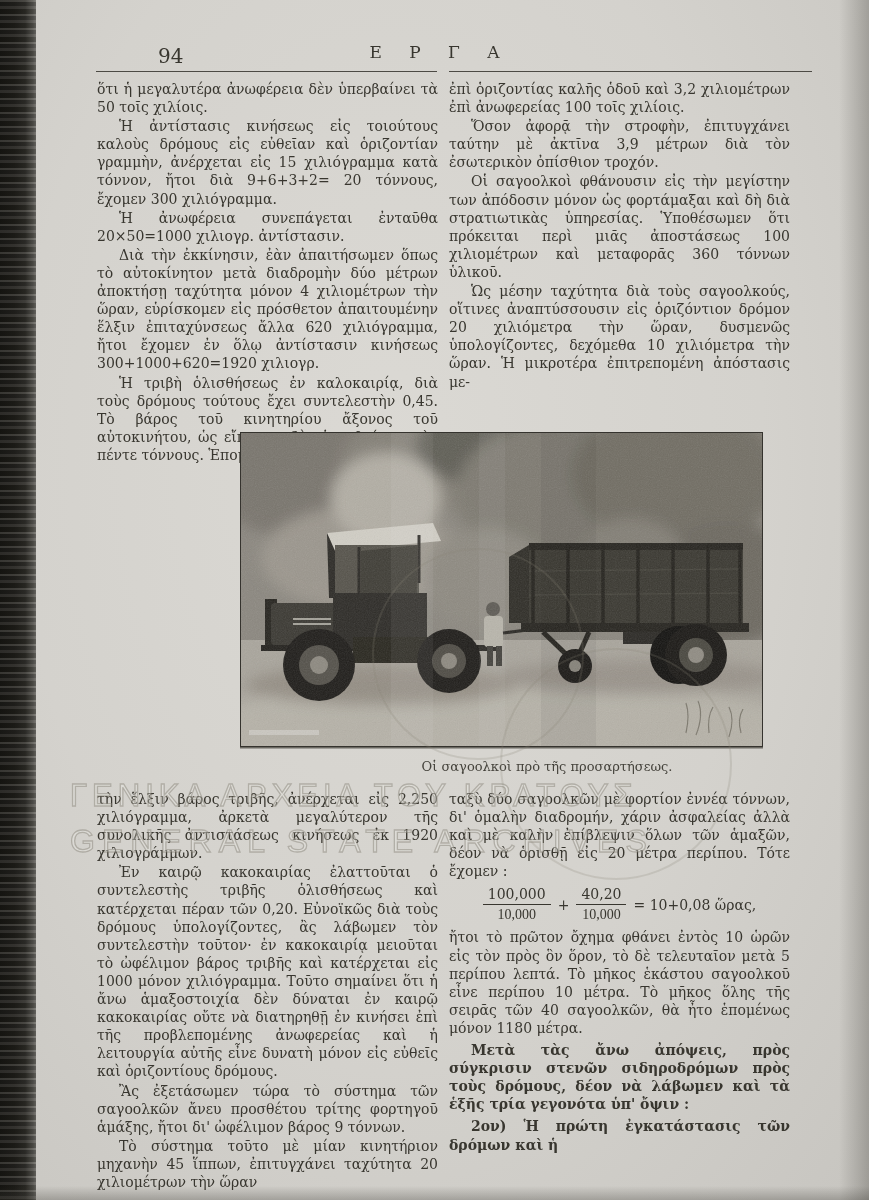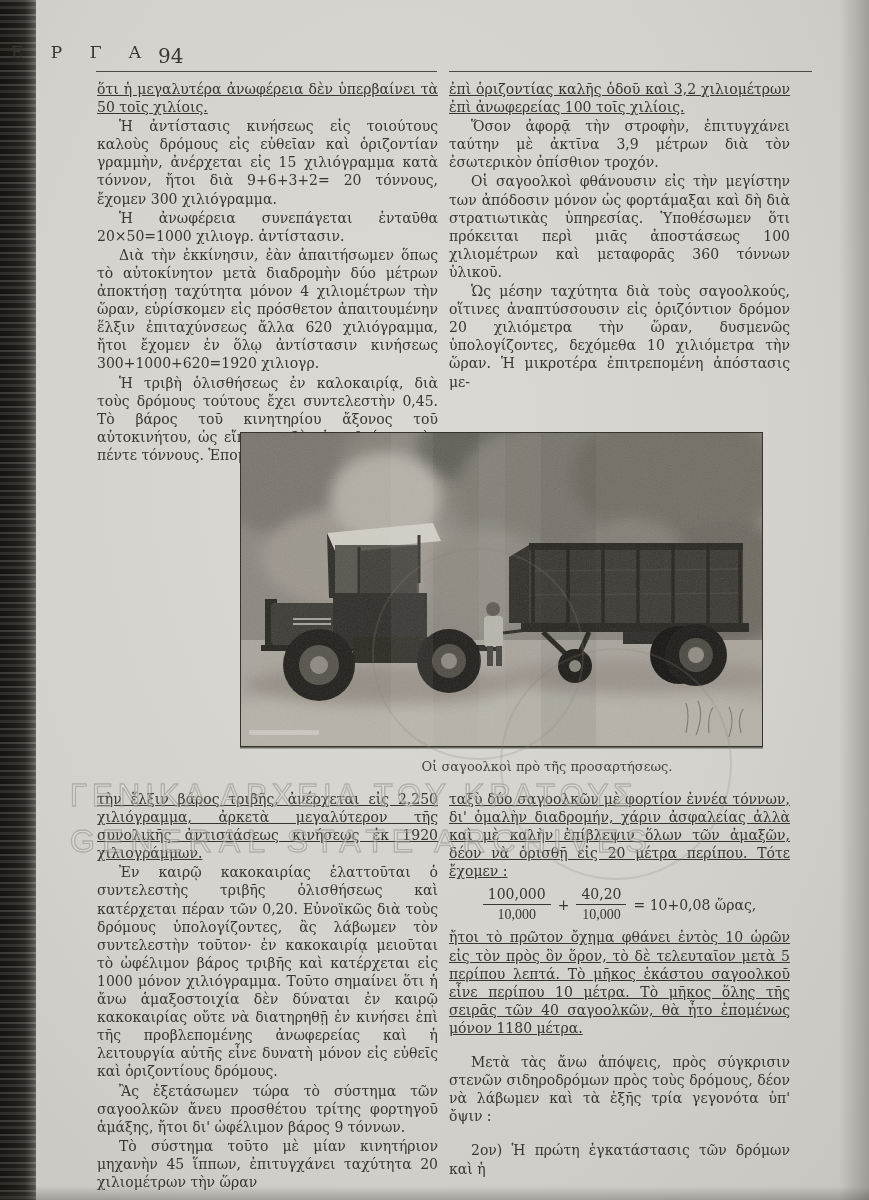--- a/index.html
+++ b/index.html
@@ -10,35 +10,35 @@
   #binding{position:absolute;left:0;top:0;width:36px;height:1200px;
         background:linear-gradient(90deg,#141412 0%,#23221f 40%,#3d3c38 70%,#8a8984 92%,#bdbbb6 100%);}
   #binding .streaks{position:absolute;inset:0;opacity:.55;
         background:repeating-linear-gradient(180deg,#55534e 0 2px,#1b1a17 2px 6px,#403e3a 6px 9px,#15140f 9px 14px);}
   #edge-right{position:absolute;right:0;top:0;width:30px;height:1200px;
         background:linear-gradient(270deg,rgba(80,78,72,.35),rgba(0,0,0,0));}
   #edge-bottom{position:absolute;left:0;bottom:0;width:869px;height:14px;
         background:linear-gradient(0deg,rgba(60,58,52,.30),rgba(0,0,0,0));}
   
   .pagenum{position:absolute;left:158px;top:44px;font-size:20px;}
-  .journal{position:absolute;left:0;width:869px;top:42px;
+  .journal{position:absolute;left:0;width:869px;top:42px;text-align:center;
            font-size:17px;letter-spacing:11px;text-indent:11px;}
   .rule{position:absolute;top:71px;height:0;border-top:1.3px solid #4c4a44;}
   .rule.l{left:96px;width:341px;}
   .rule.r{left:449px;width:363px;}
   
   .col{position:absolute;width:341px;font-size:14px;line-height:18.1px;text-align:justify;}
   .col p{margin:0;text-indent:22px;}
-  .col p.cont{text-indent:0;text-decoration:underline;}
+  .col p.cont{text-indent:0;}
   .col p + p{margin-top:1px;}
   #col-lt{left:97px;top:80px;}
   #col-rt{left:449px;top:80px;}
   #col-lb{left:97px;top:790px;}
   #col-rb{left:449px;top:790px;}
-  #col-rb p + p{margin-top:16px;}
+  #col-rb p + p{margin-top:4px;font-weight:bold;}
   
   .formula{display:flex;justify-content:center;align-items:center;gap:7px;margin:6px 0 5px 0;text-indent:0;}
   .frac{display:inline-flex;flex-direction:column;text-align:center;line-height:17px;justify-content:flex-end;}
   .frac .num{border-bottom:1.2px solid #38362f;padding:0 5px 1px 5px;}
   .frac .den{padding-top:1px;font-family:Liberation Serif, serif;}
   
   figure{position:absolute;left:240px;top:432px;margin:0;width:614px;}
   .photo{display:block;width:521px;height:313px;border:1px solid #35332e;box-shadow:0 1.5px 0 #6b6962;}
   figcaption{margin-top:12px;text-align:center;font-size:13px;color:#45433c;}
   

